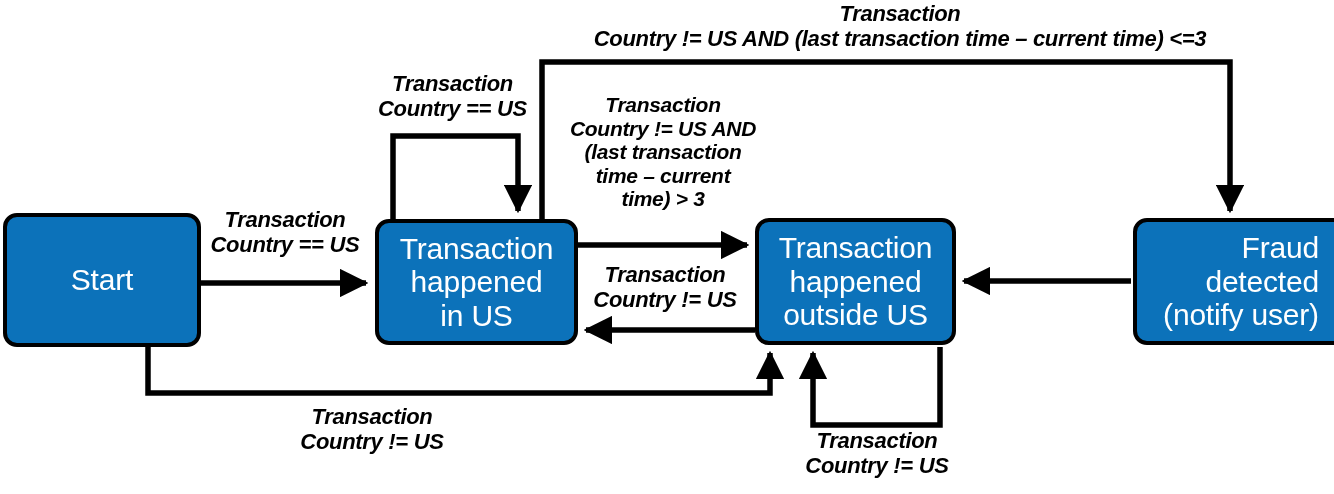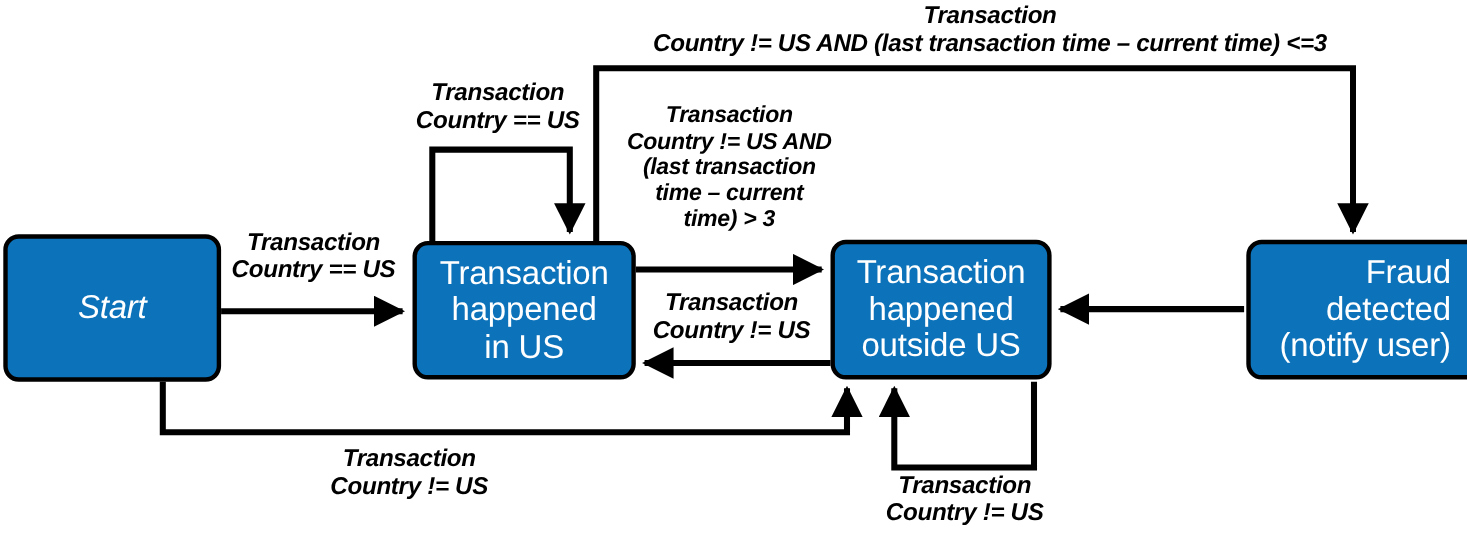--- a/index.html
+++ b/index.html
@@ -86,21 +86,21 @@
       <path d="M 542 219 L 542 62 L 1230 62 L 1230 211" marker-end="url(#arrow)"></path>
 
       <path d="M 1131 281 L 964 281" marker-end="url(#arrow)"></path>
 
       <path d="M 148 347 L 148 393 L 770 393 L 770 353" marker-end="url(#arrow)"></path>
 
       <path d="M 940 347 L 940 425 L 813 425 L 813 353" marker-end="url(#arrow)"></path>
     </g>
   </svg>
 
-  <div class="node" style="left:3px; top:213px; width:198px; height:134px;font-style:italic;">
+  <div class="node" style="left:3px; top:213px; width:198px; height:134px;">
     <span class="node-label">Start</span>
   </div>
 
   <div class="node" style="left:375px; top:219px; width:203px; height:126px;">
     <span class="node-label">Transaction
 happened
 in US</span>
   </div>
 
   <div class="node" style="left:755px; top:218px; width:201px; height:127px;">

